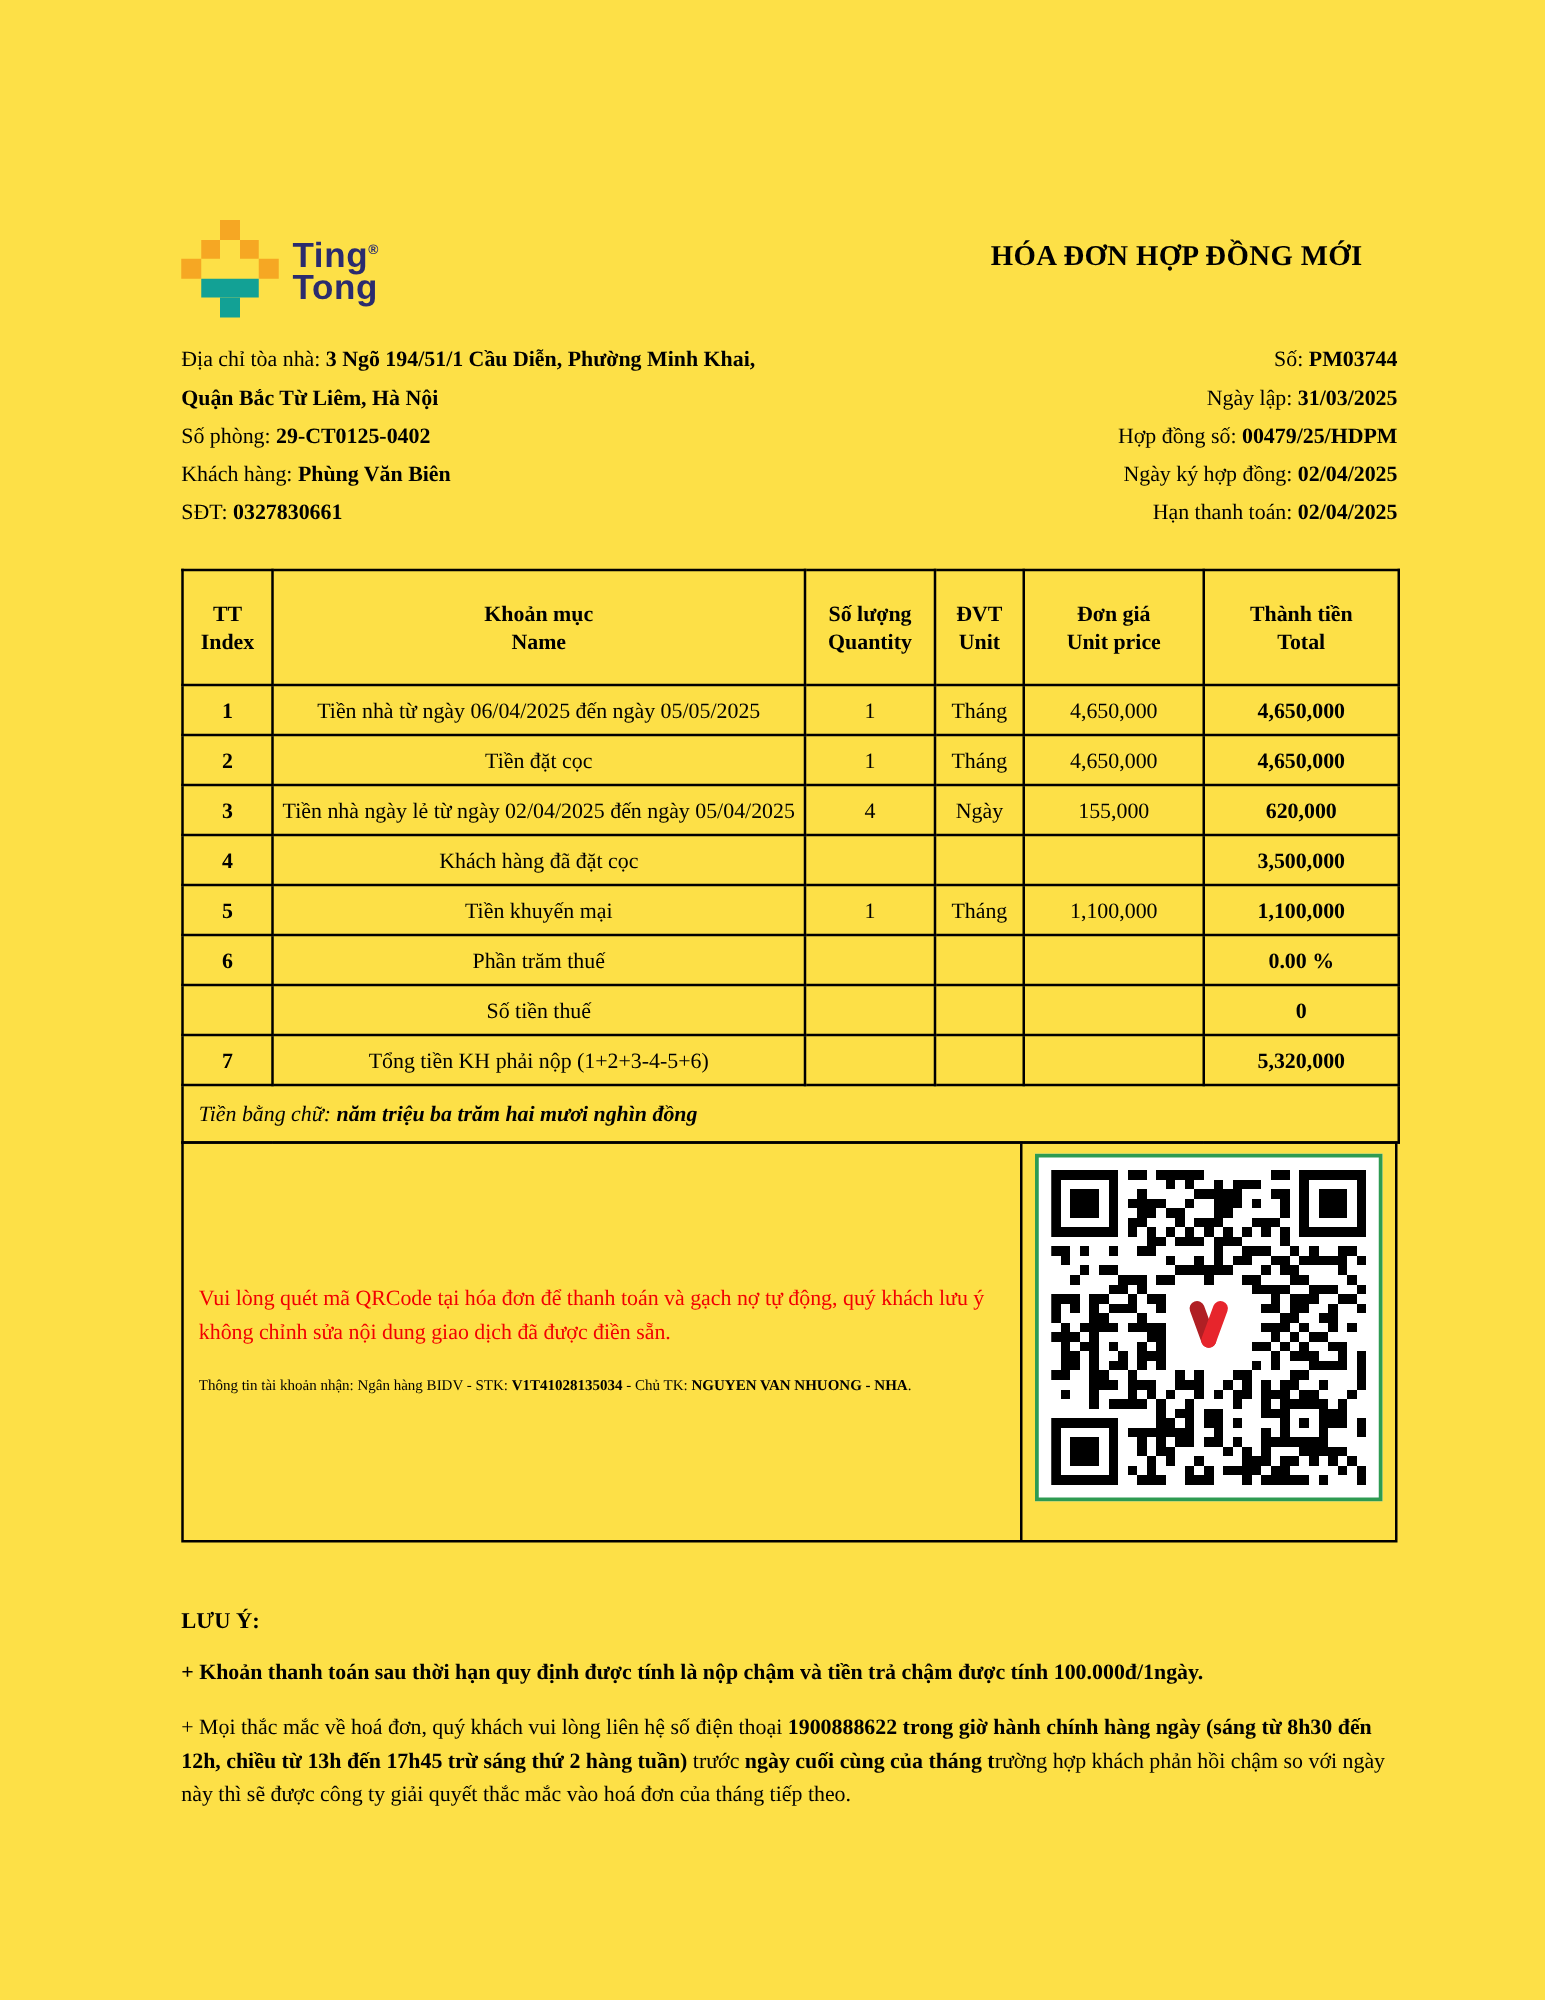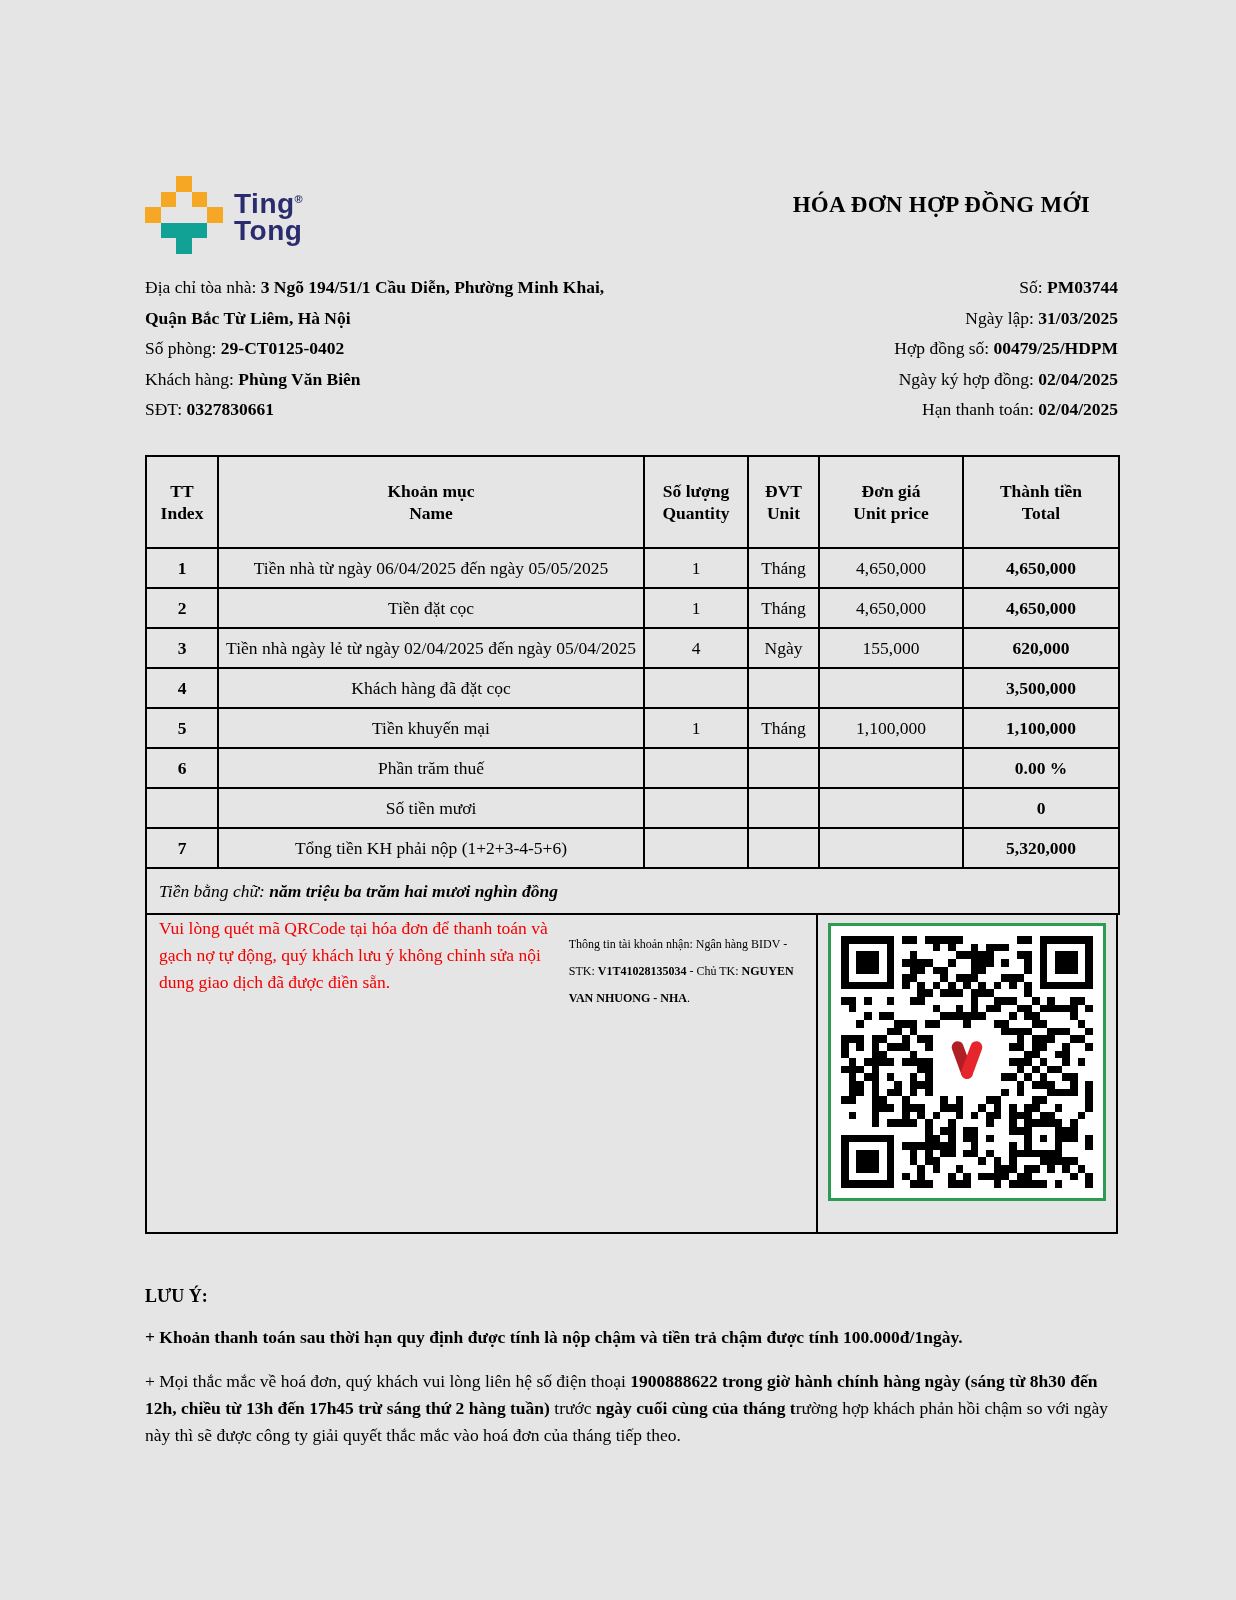--- a/index.html
+++ b/index.html
@@ -1,18 +1,18 @@
 <!DOCTYPE html>
 <html><head>
 <meta charset="utf-8">
 <style>
   * { margin:0; padding:0; box-sizing:border-box; }
   html,body { background:#fff; }
   .page {
-    position:relative; width:1236px; height:1600px; background:#e5e5e5;
+    position:relative; width:1236px; height:1600px; background:#fde047;
     font-family:"Liberation Serif","DejaVu Serif",serif; color:#000; overflow:hidden;
   }
   .content { position:absolute; left:145px; top:0; width:973px; }
 
   
   .header-flex { display:flex; justify-content:space-between; align-items:flex-start; padding-top:176px; }
   .logo { display:flex; align-items:center; gap:11px; }
   .logo-grid {
     width:78px; height:78px; display:grid;
     grid-template-columns:repeat(5,1fr); grid-template-rows:repeat(5,1fr);
@@ -44,21 +44,21 @@
   }
   table.invoice th { font-weight:bold; padding:23px 4px; }
   td.name { text-align:left; padding-left:12px; padding-right:10px; }
   td.tt, td.total { font-weight:bold; }
   tr.words-row td {
     text-align:left; font-style:italic; padding:11px 12px; font-size:17.5px;
   }
 
   
   .qr-box { width:973px; display:flex; border:2px solid #000; margin-top:-2px; height:321px; }
-  .qr-left { flex:1; padding:0 16px 0 12px; display:flex; justify-content:center; }
+  .qr-left { flex:1; padding:0 16px 0 12px; display:flex; flex-direction:column; justify-content:center; }
   .notice-red { color:#F20000; font-size:17.5px; line-height:27px; }
   .account { margin-top:16px; font-size:12px; line-height:27px; }
   .qr-cell { width:300px; border-left:2px solid #000; display:flex; justify-content:center; align-items:flex-start; padding-top:8px; }
   .qr-frame { border:3px solid #2E9B52; background:#fff; padding:10px; }
   .qr-inner { position:relative; width:252px; height:252px; }
   .qr-inner svg.qr { display:block; }
   .v-logo { position:absolute; left:50%; top:50%; transform:translate(-50%,-50%); background:#fff; padding:2px 4px; }
 
   
   .notes { margin-top:52px; font-size:17.5px; }
@@ -171,21 +171,21 @@
         <tr>
           <td class="tt">6</td>
             <td class="name">Phần trăm thuế</td>
             <td></td>
             <td></td>
             <td></td>
             <td class="total">0.00 %</td>
         </tr>
         <tr>
           <td class="tt"></td>
-            <td class="name">Số tiền mươi</td>
+            <td class="name">Số tiền thuế</td>
             <td></td>
             <td></td>
             <td></td>
             <td class="total">0</td>
         </tr>
         <tr>
           <td class="tt">7</td>
             <td class="name">Tổng tiền KH phải nộp (1+2+3-4-5+6)</td>
             <td></td>
             <td></td>

